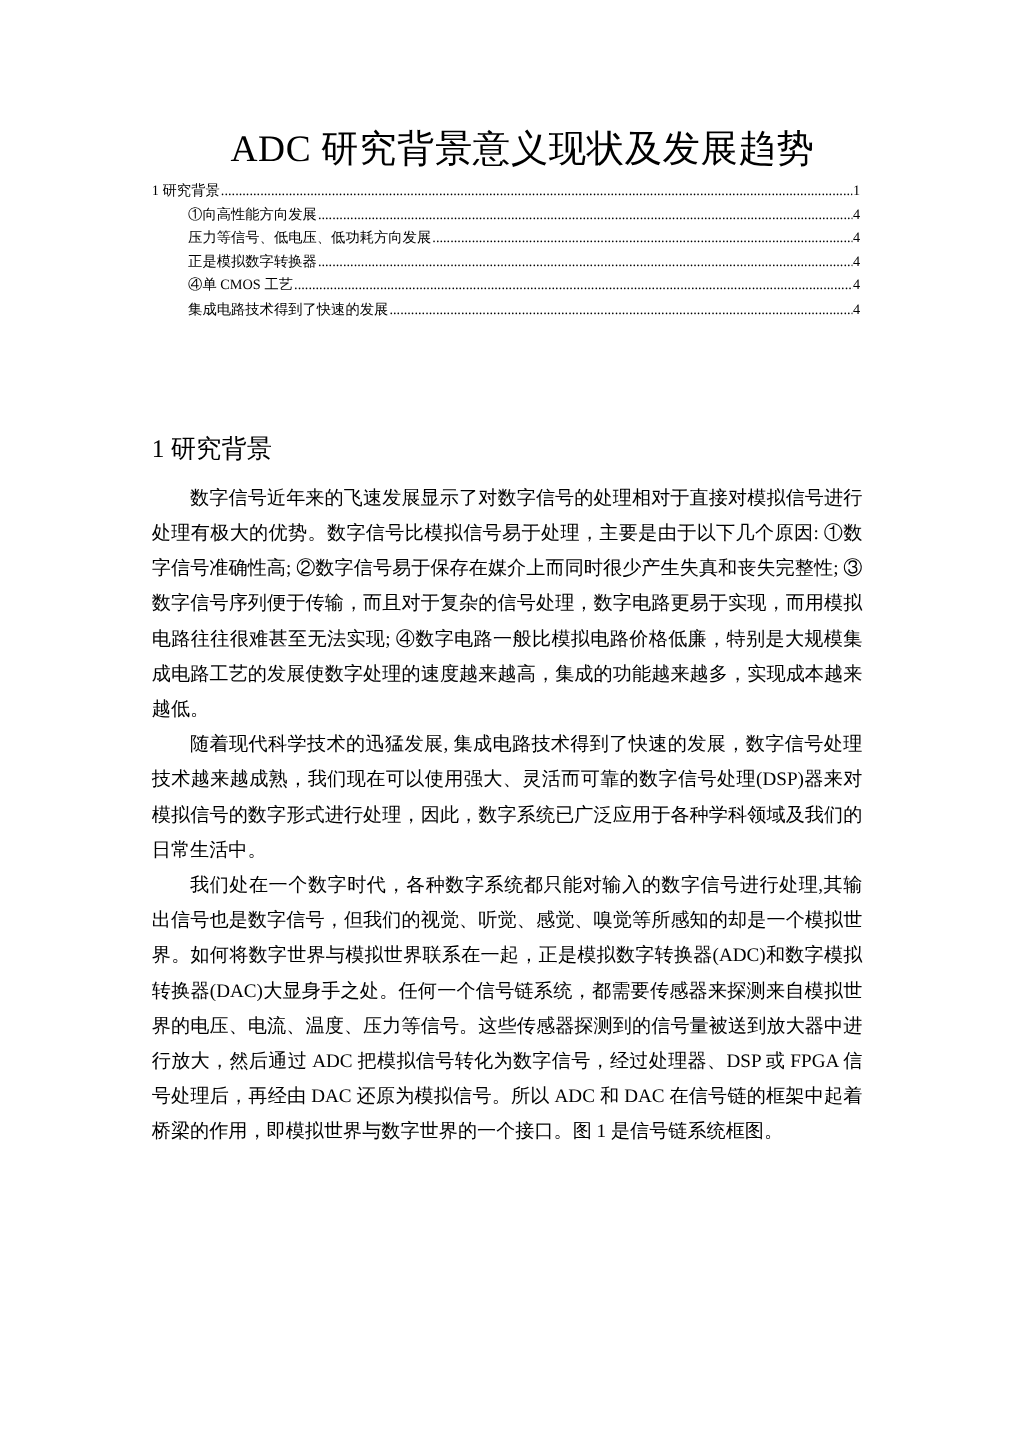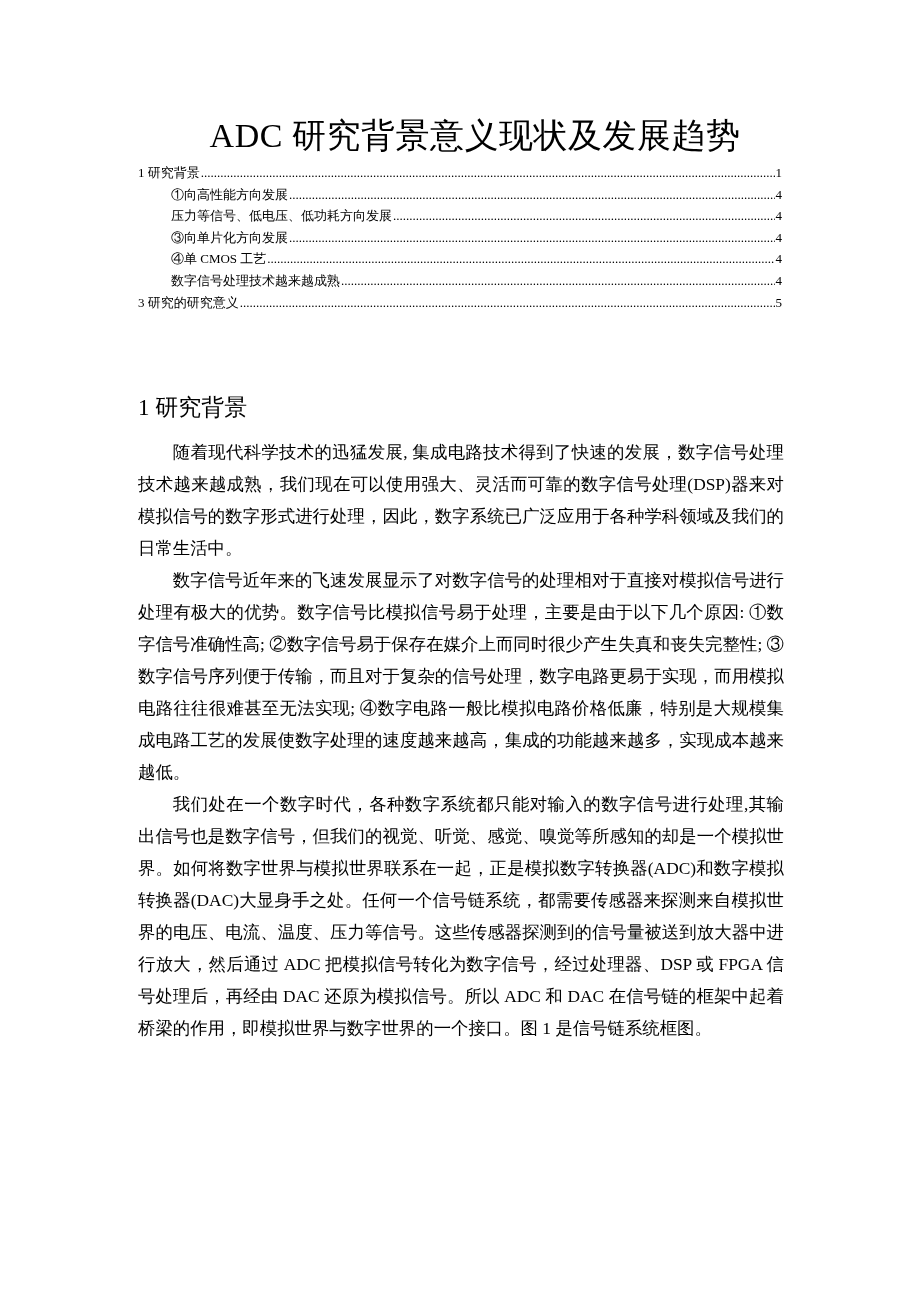--- a/index.html
+++ b/index.html
@@ -35,41 +35,36 @@
       <span class="toc-label">①向高性能方向发展</span>
       <span class="toc-dots"></span>
       <span class="toc-page">4</span>
     </div>
     <div class="toc-row lvl2">
       <span class="toc-label">压力等信号、低电压、低功耗方向发展</span>
       <span class="toc-dots"></span>
       <span class="toc-page">4</span>
     </div>
     <div class="toc-row lvl2">
-      <span class="toc-label">③向单片化方向发展</span>
+      <span class="toc-label">正是模拟数字转换器</span>
       <span class="toc-dots"></span>
       <span class="toc-page">4</span>
     </div>
     <div class="toc-row lvl2">
       <span class="toc-label">④单 CMOS 工艺</span>
       <span class="toc-dots"></span>
       <span class="toc-page">4</span>
     </div>
     <div class="toc-row lvl2">
-      <span class="toc-label">数字信号处理技术越来越成熟</span>
+      <span class="toc-label">集成电路技术得到了快速的发展</span>
       <span class="toc-dots"></span>
       <span class="toc-page">4</span>
-    </div>
-    <div class="toc-row">
-      <span class="toc-label">3  研究的研究意义</span>
-      <span class="toc-dots"></span>
-      <span class="toc-page">5</span>
     </div>
   </div>
 
   <div class="h1">1 研究背景</div>
 
   <div class="body">
+    <p class="para">数字信号近年来的飞速发展显示了对数字信号的处理相对于直接对模拟信号进行处理有极大的优势。数字信号比模拟信号易于处理，主要是由于以下几个原因: ①数字信号准确性高; ②数字信号易于保存在媒介上而同时很少产生失真和丧失完整性; ③数字信号序列便于传输，而且对于复杂的信号处理，数字电路更易于实现，而用模拟电路往往很难甚至无法实现; ④数字电路一般比模拟电路价格低廉，特别是大规模集成电路工艺的发展使数字处理的速度越来越高，集成的功能越来越多，实现成本越来越低。</p>
     <p class="para">随着现代科学技术的迅猛发展, 集成电路技术得到了快速的发展，数字信号处理技术越来越成熟，我们现在可以使用强大、灵活而可靠的数字信号处理(DSP)器来对模拟信号的数字形式进行处理，因此，数字系统已广泛应用于各种学科领域及我们的日常生活中。</p>
-    <p class="para">数字信号近年来的飞速发展显示了对数字信号的处理相对于直接对模拟信号进行处理有极大的优势。数字信号比模拟信号易于处理，主要是由于以下几个原因: ①数字信号准确性高; ②数字信号易于保存在媒介上而同时很少产生失真和丧失完整性; ③数字信号序列便于传输，而且对于复杂的信号处理，数字电路更易于实现，而用模拟电路往往很难甚至无法实现; ④数字电路一般比模拟电路价格低廉，特别是大规模集成电路工艺的发展使数字处理的速度越来越高，集成的功能越来越多，实现成本越来越低。</p>
     <p class="para">我们处在一个数字时代，各种数字系统都只能对输入的数字信号进行处理,其输出信号也是数字信号，但我们的视觉、听觉、感觉、嗅觉等所感知的却是一个模拟世界。如何将数字世界与模拟世界联系在一起，正是模拟数字转换器(ADC)和数字模拟转换器(DAC)大显身手之处。任何一个信号链系统，都需要传感器来探测来自模拟世界的电压、电流、温度、压力等信号。这些传感器探测到的信号量被送到放大器中进行放大，然后通过 ADC 把模拟信号转化为数字信号，经过处理器、DSP 或 FPGA 信号处理后，再经由 DAC 还原为模拟信号。所以 ADC 和 DAC 在信号链的框架中起着桥梁的作用，即模拟世界与数字世界的一个接口。图 1 是信号链系统框图。</p>
   </div>
 </div>
 
 </body></html>

